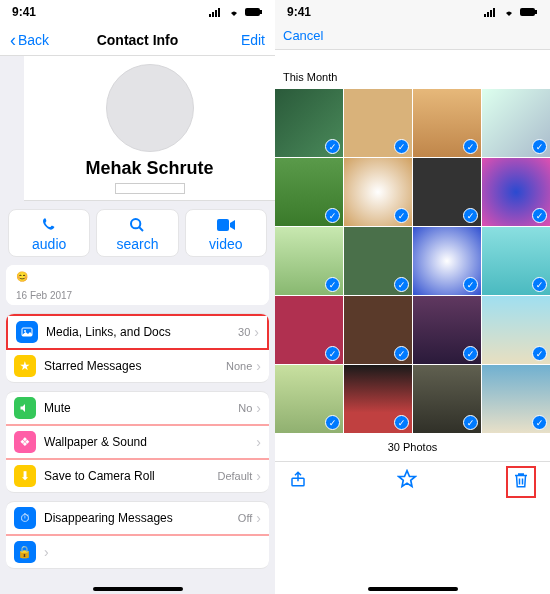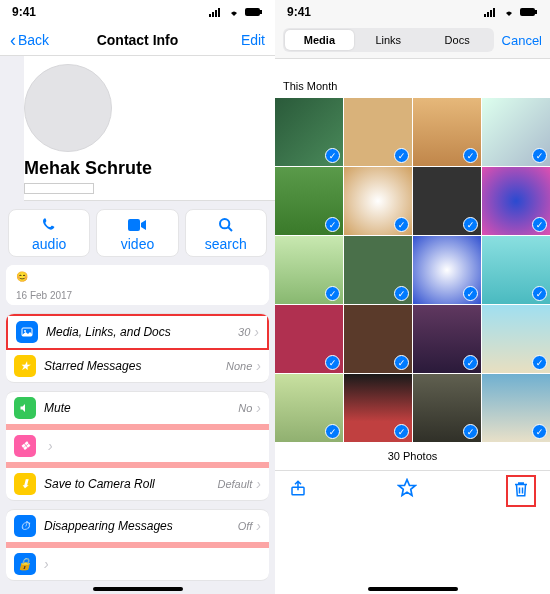--- a/index.html
+++ b/index.html
@@ -15,34 +15,34 @@
 .screen.right .status { background: #f7f7f7; }
 
 
 .nav { height: 32px; display: flex; align-items: center; justify-content: space-between; padding: 0 10px; background: #fff; border-bottom: 1px solid #ddd; }
 .nav .title { font-size: 14px; font-weight: 600; color: #000; }
 .nav .side { font-size: 14px; color: #007aff; display: flex; align-items: center; min-width: 50px; }
 .nav .side.right { justify-content: flex-end; }
 .back-chev { font-size: 18px; line-height: 14px; margin-right: 2px; }
 
 
-.profile { background: #fff; display: flex; flex-direction: column; padding: 8px 0 6px; border-bottom: 1px solid #ddd; margin-left: 24px; }
+.profile { background: #fff; display: flex; flex-direction: column; align-items: center; padding: 8px 0 6px; border-bottom: 1px solid #ddd; margin-left: 24px; }
 .avatar { width: 88px; height: 88px; border-radius: 50%; background: #e3e3e6; border: 1px solid #d7d7da; }
 .cname { font-size: 18px; font-weight: 700; margin-top: 6px; }
 .placeholder { width: 70px; height: 11px; border: 1px solid #ccc; margin-top: 4px; background: #fff; }
 
 
 .actionrow { display: flex; gap: 6px; padding: 8px; }
 .act { flex: 1; background: #fff; border: 1px solid #e4e4e6; border-radius: 8px; display: flex; flex-direction: column; align-items: center; padding: 6px 0 4px; }
 .act .ic { color: #007aff; font-size: 16px; height: 18px; display:flex; align-items:center; }
 .act .lab { color: #007aff; font-size: 14px; margin-top: 2px; }
 
 
-.group { background: #fff; border-top: 1px solid #e4e4e6; border-bottom: 1px solid #e4e4e6; margin-top: 8px; border-radius: 8px; overflow: hidden; font-style: italic; }
-.row { display: flex; align-items: center; min-height: 30px; padding: 5px 8px; border-bottom: 6px solid #fca5a5; font-size: 12px; }
+.group { background: #fff; border-top: 1px solid #e4e4e6; border-bottom: 1px solid #e4e4e6; margin-top: 8px; border-radius: 8px; overflow: hidden; }
+.row { display: flex; align-items: center; min-height: 30px; padding: 5px 8px; border-bottom: 2px solid #fca5a5; font-size: 12px; }
 .row:last-child { border-bottom: none; }
 .row .rlabel { flex: 1; color: #000; }
 .row .rval { color: #8e8e93; font-size: 11px; margin-right: 4px; }
 .row .chev { color: #c7c7cc; font-size: 14px; }
 .row .ricon { width: 22px; height: 22px; border-radius: 5px; margin-right: 8px; display: flex; align-items: center; justify-content: center; color: #fff; font-size: 12px; }
 .rdate { padding: 4px 10px; font-size: 10px; color: #8e8e93; background: #fff;}
 .card-about { background:#fff; border-radius:8px; overflow:hidden; }
 .highlight { border: 2px solid #e33; position: relative; }
 
 
@@ -115,35 +115,35 @@
       <div class="act">
         <span class="ic">
           <svg width="16" height="16" viewBox="0 0 24 24" fill="#007aff">
               <path d="M6 2c1 0 2 3 2 4s-2 2-1 4 4 5 6 5 2-2 3-2 4 1 4 2-2 4-5 4S3 13 3 6c0-2 2-4 3-4z"></path>
             </svg>
         </span>
         <span class="lab">audio</span>
       </div>
       <div class="act">
         <span class="ic">
+          <svg width="16" height="16" viewBox="0 0 24 24" fill="none" stroke="#007aff" stroke-width="3">
+              <circle cx="10" cy="10" r="7"></circle>
+              <line x1="15" y1="15" x2="21" y2="21"></line>
+            </svg>
+        </span>
+        <span class="lab">search</span>
+      </div>
+      <div class="act">
+        <span class="ic">
           <svg width="18" height="12" viewBox="0 0 18 12" fill="#007aff">
               <rect x="0" y="0" width="12" height="12" rx="2"></rect>
               <path d="M13 4 L18 1 V11 L13 8 Z"></path>
             </svg>
         </span>
         <span class="lab">video</span>
-      </div>
-      <div class="act">
-        <span class="ic">
-          <svg width="16" height="16" viewBox="0 0 24 24" fill="none" stroke="#007aff" stroke-width="3">
-              <circle cx="10" cy="10" r="7"></circle>
-              <line x1="15" y1="15" x2="21" y2="21"></line>
-            </svg>
-        </span>
-        <span class="lab">search</span>
       </div>
     </div>
 
     <div style="padding:0 6px;">
       <div class="card-about">
         <div class="rdate" style="padding-top:6px;"><span>😊</span></div>
         <div class="rdate">16 Feb 2017</div>
       </div>
 
       <div class="group">
@@ -173,20 +173,21 @@
             <svg width="12" height="12" viewBox="0 0 24 24" fill="#fff">
                 <path d="M3 9v6h4l5 5V4L7 9H3z"></path>
               </svg>
           </div>
           <span class="rlabel">Mute</span>
           <span class="rval">No</span>
           <span class="chev">›</span>
         </div>
         <div class="row">
           <div class="ricon" style="background:#ff5ea7">❖</div>
+          <span class="rlabel">Wallpaper &amp; Sound</span>
           <span class="rval"></span>
           <span class="chev">›</span>
         </div>
         <div class="row">
           <div class="ricon" style="background:#ffcc00">⬇</div>
           <span class="rlabel">Save to Camera Roll</span>
           <span class="rval">Default</span>
           <span class="chev">›</span>
         </div>
       </div>
@@ -222,25 +223,20 @@
             <path d="M7 9 L4 6 Q7 3 10 6 Z" fill="#000"></path>
           </svg>
         <svg width="18" height="10">
             <rect x="0" y="1" width="15" height="8" rx="2" fill="#000"></rect>
             <rect x="15" y="3" width="2" height="4" fill="#000"></rect>
           </svg>
       </span>
     </div>
 
     <div class="seg-wrap">
-      <div class="seg">
-        <div class="s active">Media</div>
-        <div class="s">Links</div>
-        <div class="s">Docs</div>
-      </div>
       <div class="cancel">Cancel</div>
     </div>
 
     <div class="section-h">This Month</div>
 
     <div class="grid">
       <div class="cell c0">
           <span class="chk">✓</span>
         </div>
       <div class="cell c1">

